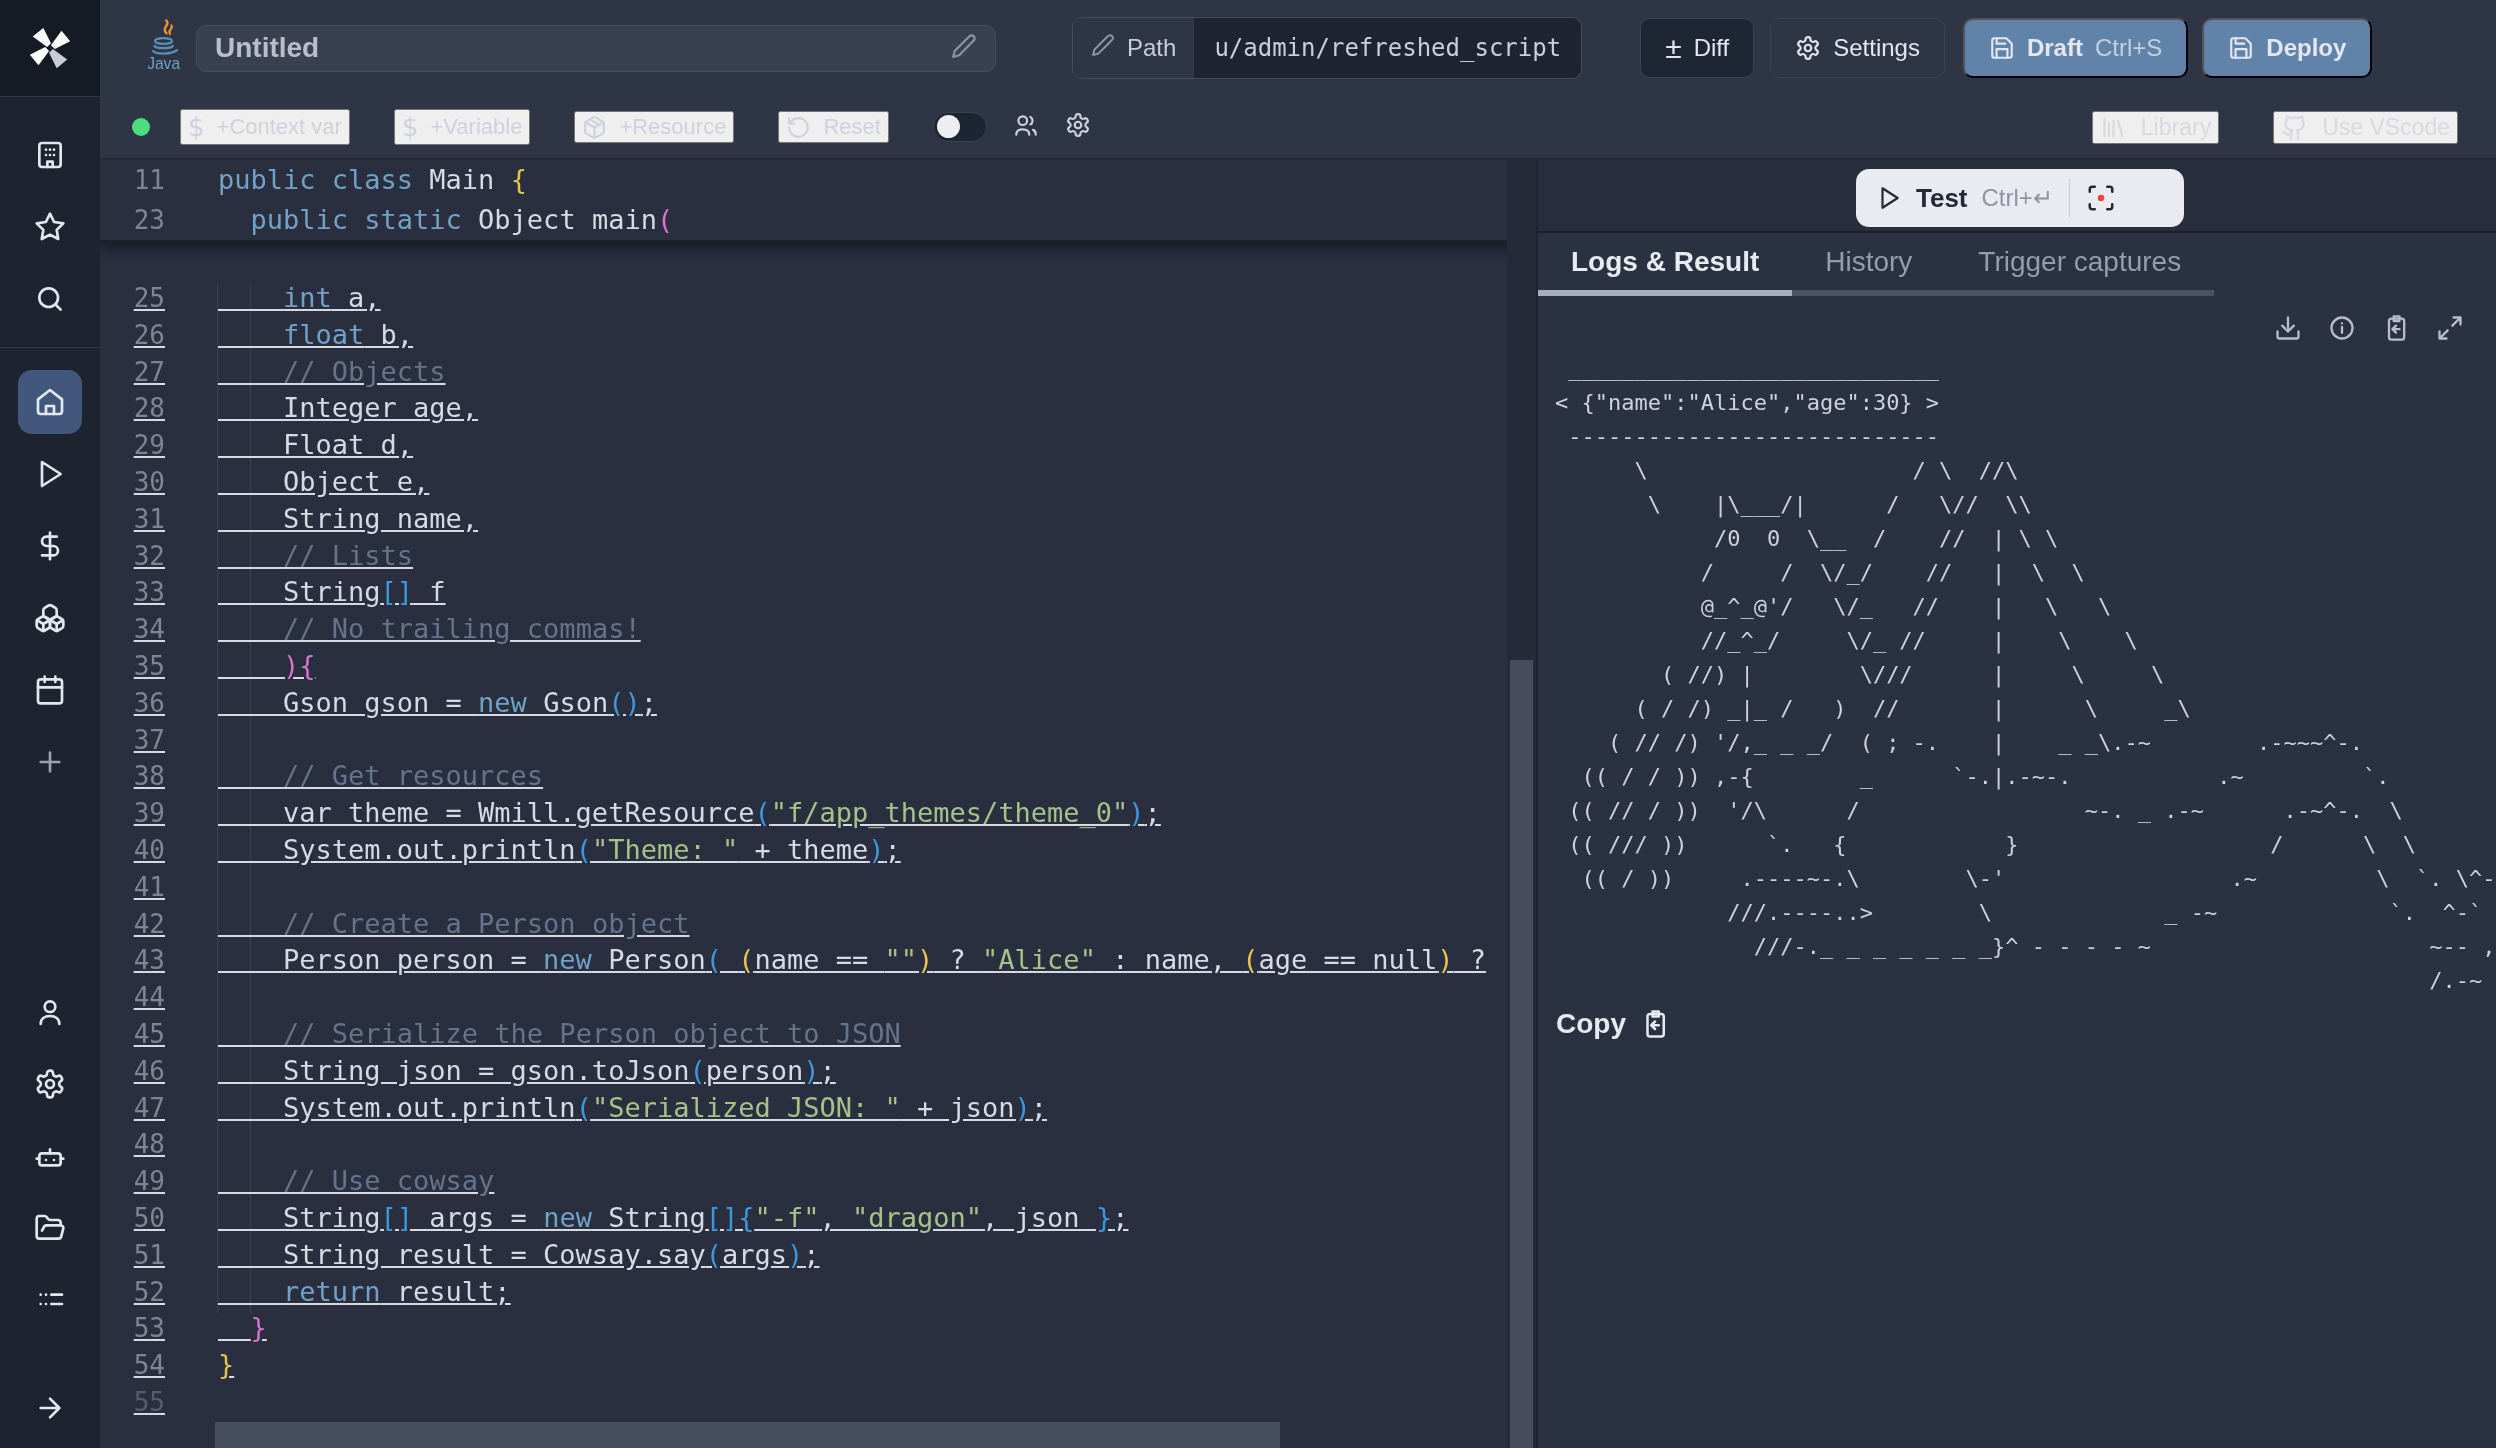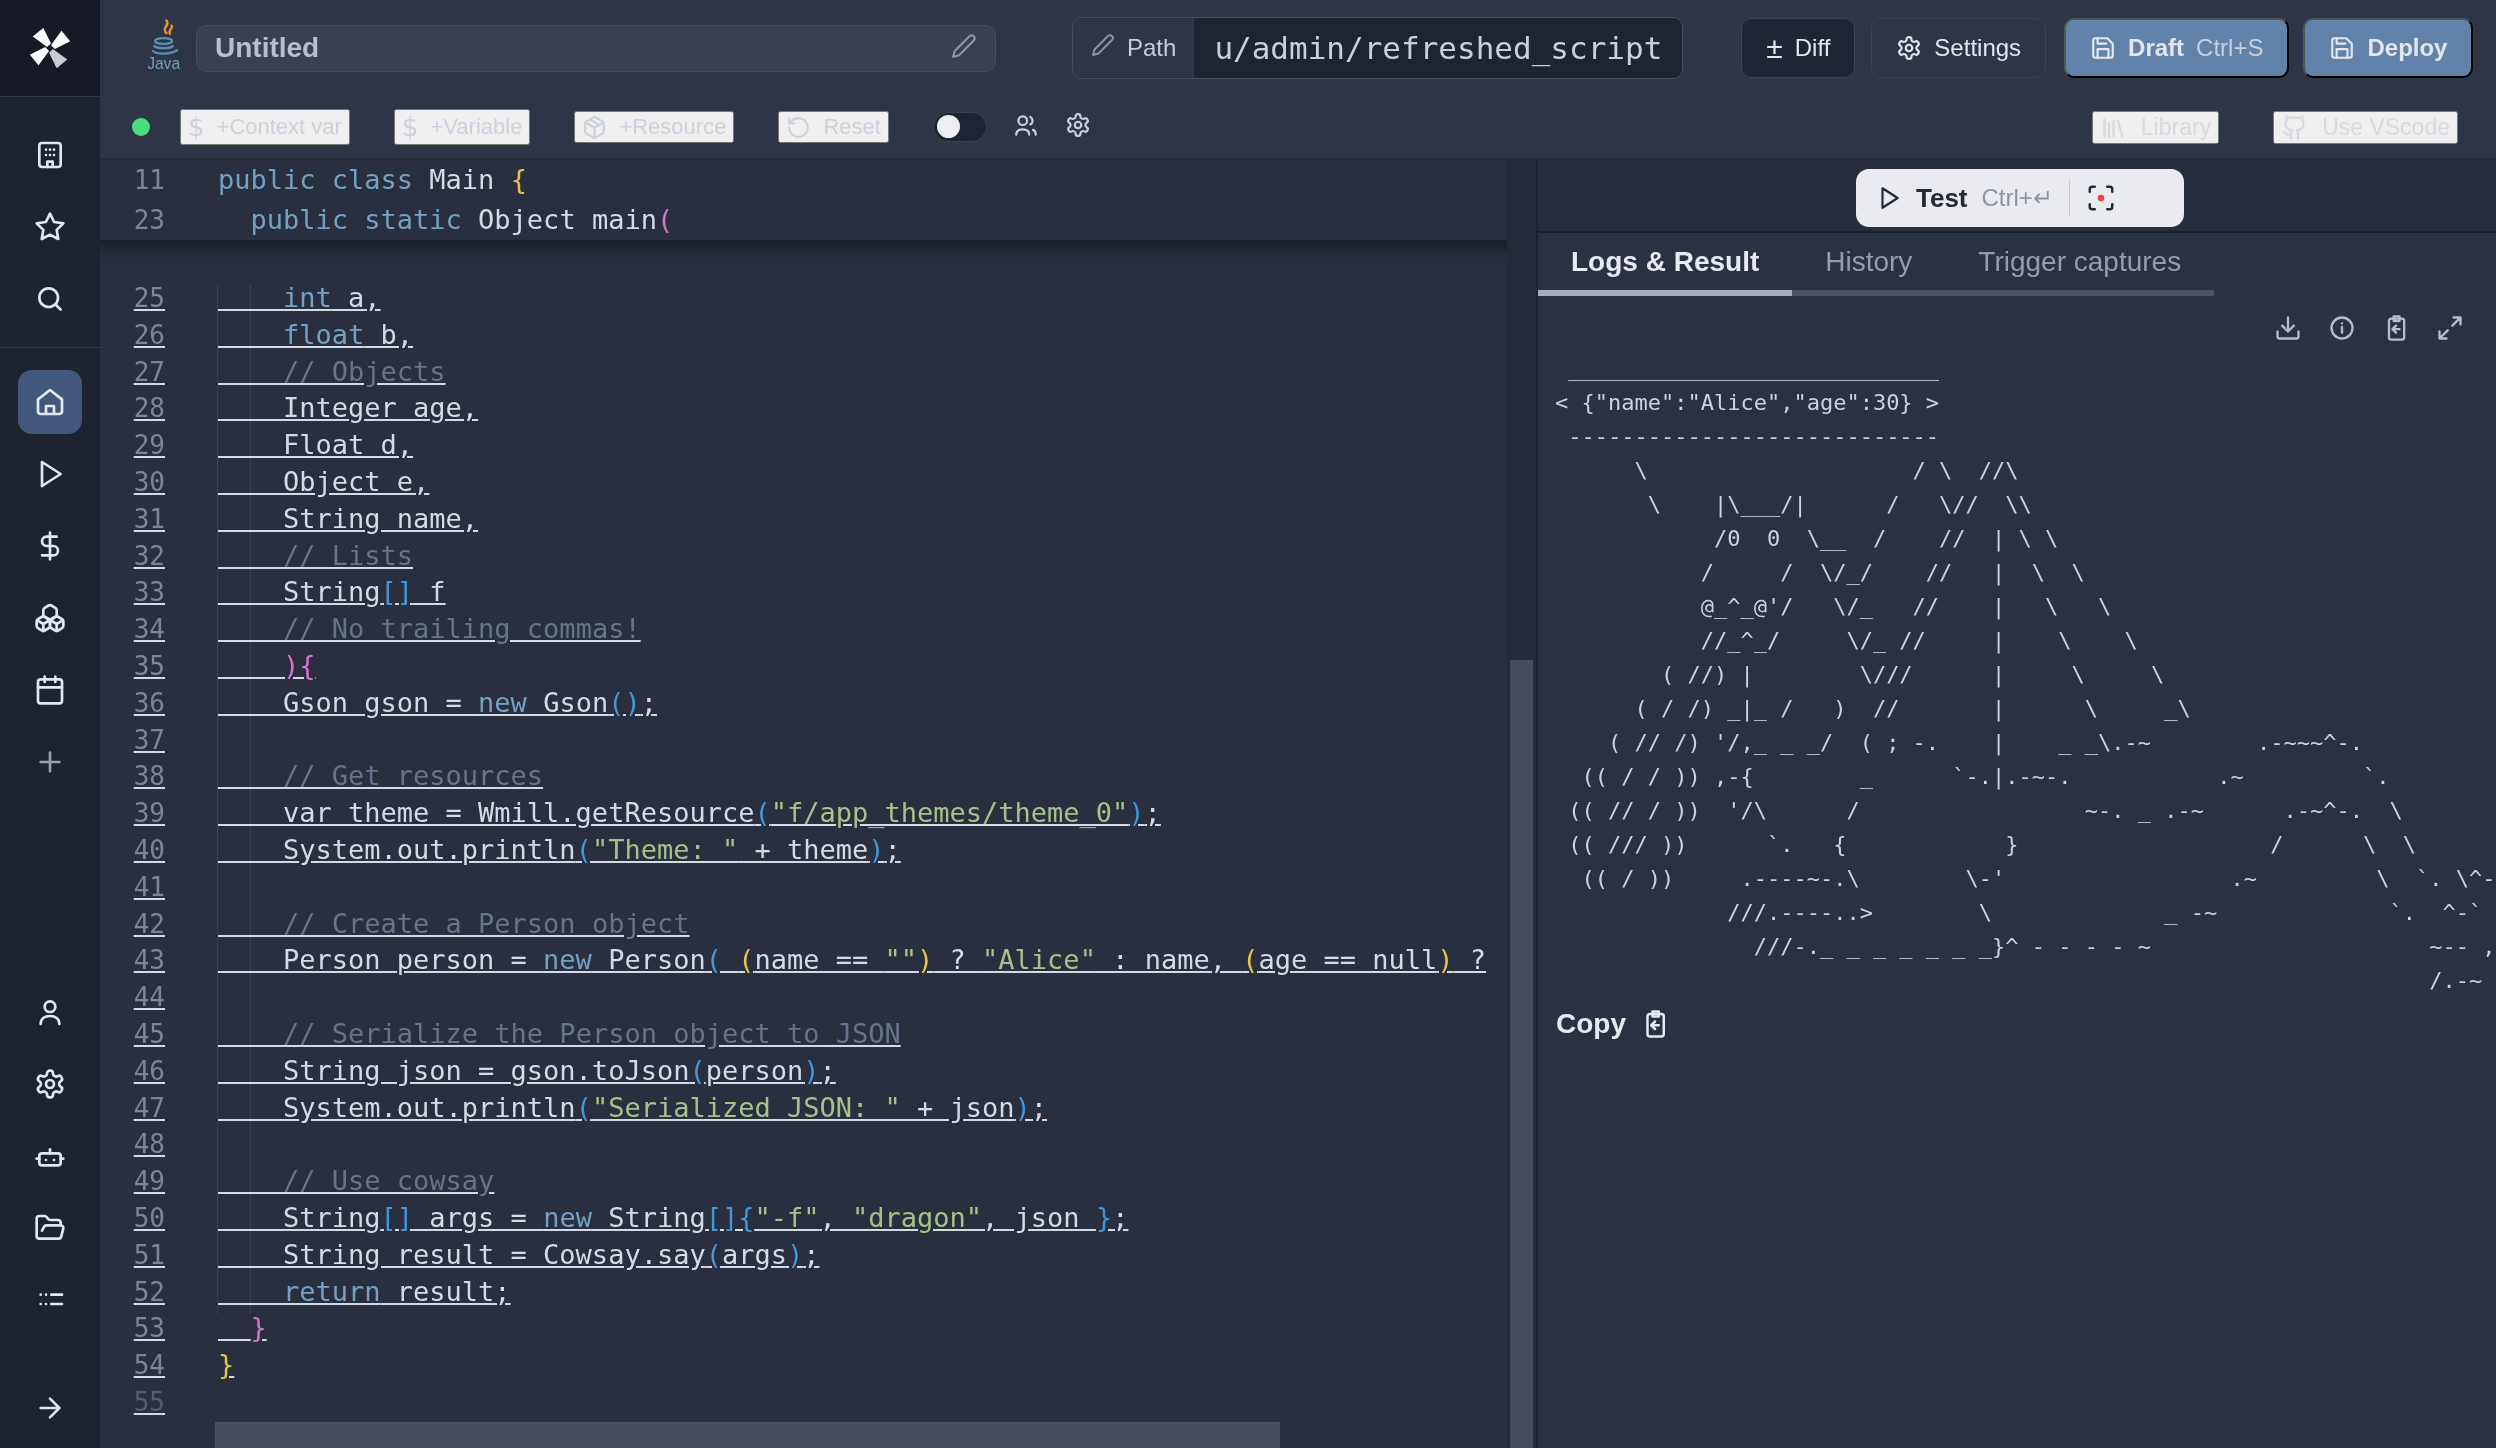--- a/index.html
+++ b/index.html
@@ -23,21 +23,21 @@
   .main{flex:1;display:flex;flex-direction:column;min-width:0;}
   .topbar{height:96px;background:#2e3544;display:flex;align-items:center;padding:0 16px;flex:0 0 96px;}
   .java-logo{margin:0 14px 0 32px;flex:0 0 auto;}
   .title-input{width:800px;height:47px;background:#394150;border:1px solid #454d5e;border-radius:10px;
     display:flex;align-items:center;padding:0 18px;margin-right:76px;}
   .title-input .t{flex:1;font-size:28px;font-weight:600;color:#b8bfcb;}
   .icon-btn svg,.pencil svg{stroke:currentColor;fill:none;stroke-width:2;stroke-linecap:round;stroke-linejoin:round;}
   .pencil{color:#8b92a1;}
   .path-group{display:flex;height:62px;border:1px solid #454d5e;border-radius:10px;overflow:hidden;margin-right:58px;text-align:right;}
   .path-label{display:flex;align-items:center;gap:12px;padding:0 18px;color:#c6ccd8;font-size:24px;background:#2e3544;}
-  .path-value{display:flex;align-items:center;background:#1f2530;padding:0 20px;font-family:"DejaVu Sans Mono",monospace;font-size:31px;color:#c9cfdb;min-width:370px;}
+  .path-value{display:flex;align-items:center;background:#1f2530;padding:0 20px;font-family:"DejaVu Sans Mono",monospace;font-size:24px;color:#c9cfdb;min-width:370px;}
   .btn{height:60px;border-radius:10px;display:flex;align-items:center;gap:12px;font-size:24px;padding:0 24px;color:#e2e6ee;flex:0 0 auto;}
   .btn svg{width:26px;height:26px;stroke:currentColor;fill:none;stroke-width:2;stroke-linecap:round;stroke-linejoin:round;}
   .btn.dark{background:#1f2633;border:1px solid #3b4352;margin-right:16px;}
   .btn.outline{background:transparent;border:1px solid #3b4352;margin-right:18px;}
   .btn.blue{background:#6183aa;font-weight:600;}
   .btn .kbd{color:#c4cfdf;font-weight:400;}
   .btn .pm{font-size:30px;line-height:26px;}
   .btn.draft{margin-right:14px;}
 
   

